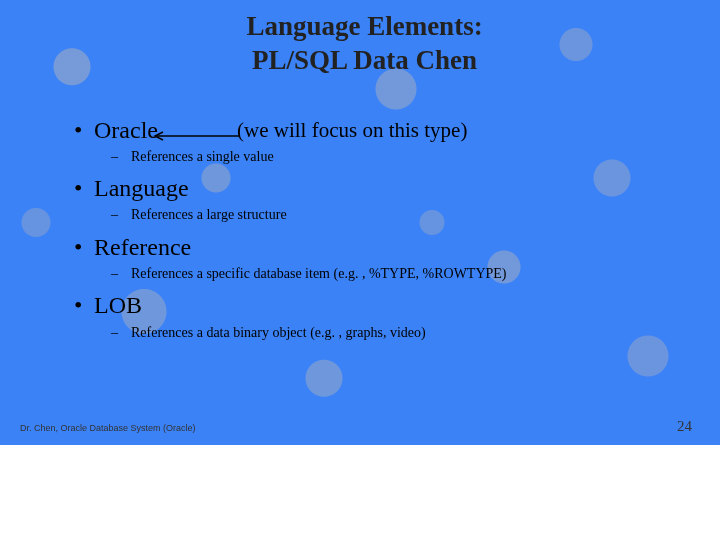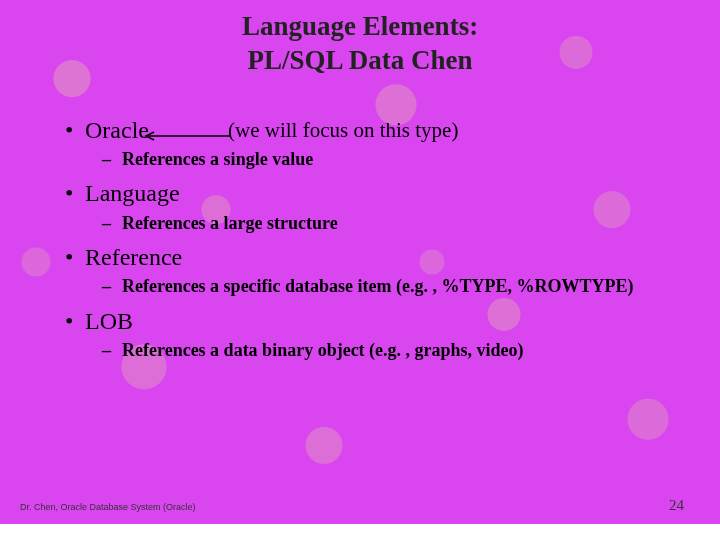--- a/index.html
+++ b/index.html
@@ -5,25 +5,26 @@
   html, body {
     margin: 0;
     padding: 0;
     width: 720px;
     height: 540px;
     overflow: hidden;
   }
   .slide {
     position: relative;
     width: 720px;
-    height: 524px;
-    background: #d946ef;
+    height: 445px;
+    background: #3b82f6;
     font-family: "Times New Roman", Times, serif;
     color: #000;
     box-sizing: border-box;
+    padding-left: 9px;
   }
   .slide::before {
     content: "";
     position: absolute;
     inset: 0;
     background:
       radial-gradient(circle at 10% 15%, rgba(230,200,160,0.35) 0 18px, transparent 19px),
       radial-gradient(circle at 30% 40%, rgba(230,200,160,0.30) 0 14px, transparent 15px),
       radial-gradient(circle at 55% 20%, rgba(230,200,160,0.32) 0 20px, transparent 21px),
       radial-gradient(circle at 80% 10%, rgba(230,200,160,0.28) 0 16px, transparent 17px),
@@ -55,26 +56,25 @@
     margin: 6px 0 0 0;
     padding-left: 55px;
     text-indent: -20px;
   }
   .l1 .bullet {
     display: inline-block;
     width: 20px;
     text-indent: 0;
   }
   .l2 {
-    font-size: 18px;
+    font-size: 14px;
     line-height: 1.3;
     margin: 2px 0 0 0;
     padding-left: 92px;
     text-indent: -20px;
-    font-weight: bold;
   }
   .l2 .dash {
     display: inline-block;
     width: 20px;
     text-indent: 0;
   }
   .arrow {
     position: absolute;
     left: 140px;
     top: 53px;
@@ -91,21 +91,21 @@
     position: absolute;
     left: 20px;
     bottom: 12px;
     font-family: Arial, sans-serif;
     font-size: 9px;
     color: #333;
     margin-top: 8px;
   }
   .footer-right {
     position: absolute;
-    right: 36px;
+    right: 28px;
     bottom: 10px;
     font-family: "Times New Roman", serif;
     font-size: 15px;
     color: #333;
   }
 </style>
 </head>
 <body>
 
 <div class="slide">

